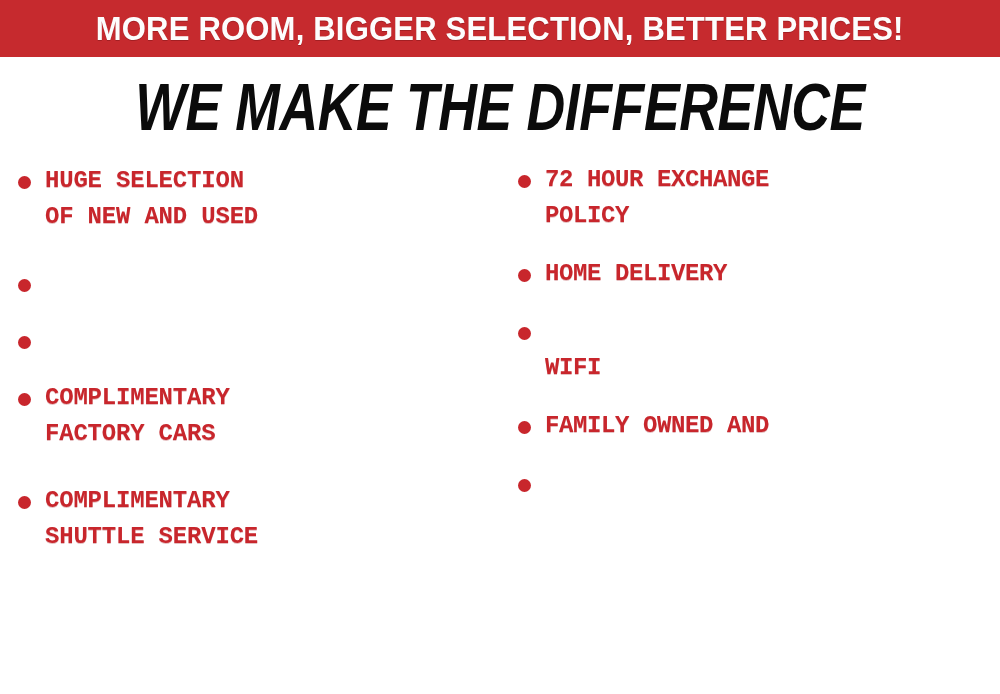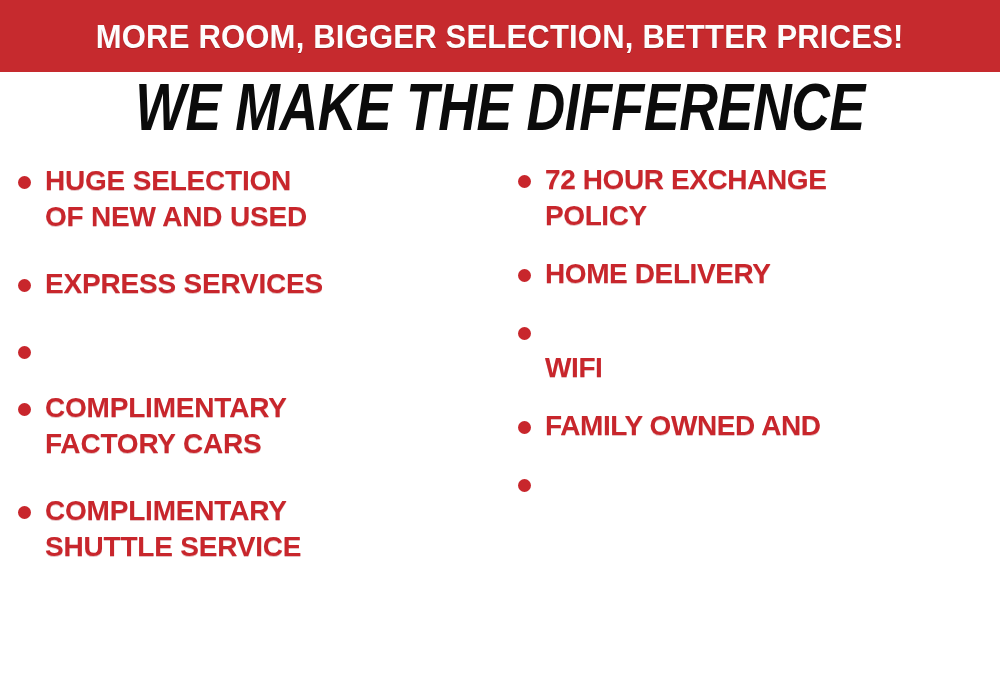--- a/index.html
+++ b/index.html
@@ -17,21 +17,21 @@
     background: #ffffff;
     overflow: hidden;
   }
 
   
   .banner {
     position: absolute;
     left: 0;
     top: 0;
     width: 1000px;
-    height: 72px;
+    height: 57px;
     background: #c62a2e;
     display: flex;
     align-items: center;
     justify-content: center;
   }
   .banner-text {
     color: #fdfdfd;
     font-family: "Liberation Sans", sans-serif;
     font-weight: bold;
     font-size: 33px;
@@ -105,23 +105,23 @@
     flex: 0 0 auto;
     width: 13px;
     height: 13px;
     border-radius: 50%;
     background: #c8262c;
     margin-top: 13px;
     margin-right: 14px;
   }
   .bullet-text {
     color: #c8262c;
-    font-family: Liberation Sans, sans-serif;
+    font-family: Liberation Mono, monospace;
     font-weight: bold;
-    font-size: 28px;
+    font-size: 24px;
     line-height: 36px;
     letter-spacing: -0.2px;
     text-shadow: 0 1px 0 rgba(160,30,36,0.28);
   }
   .column-right .bullet-text {
     letter-spacing: -0.4px;
   }
 </style>
 </head>
 <body>
@@ -137,21 +137,20 @@
   </div>
 
   <div class="columns">
     <div class="column column-left">
         <div class="bullet-item">
           <span class="bullet-dot"></span>
           <span class="bullet-text"><span>HUGE SELECTION</span><br><span>OF NEW AND USED</span></span>
         </div>
         <div class="bullet-item">
           <span class="bullet-dot"></span>
-          <span class="bullet-text"><span>EXPRESS SERVICES</span></span>
         </div>
         <div class="bullet-item">
           <span class="bullet-dot"></span>
         </div>
         <div class="bullet-item">
           <span class="bullet-dot"></span>
           <span class="bullet-text"><span>COMPLIMENTARY</span><br><span>FACTORY CARS</span></span>
         </div>
         <div class="bullet-item">
           <span class="bullet-dot"></span>

